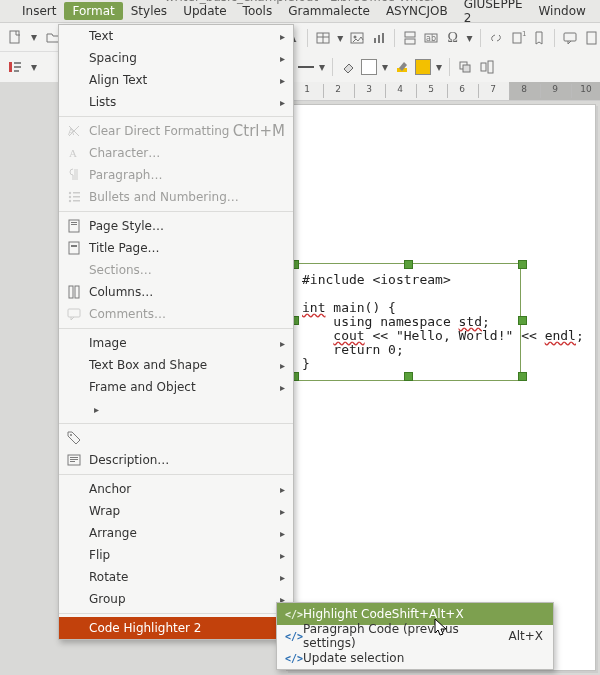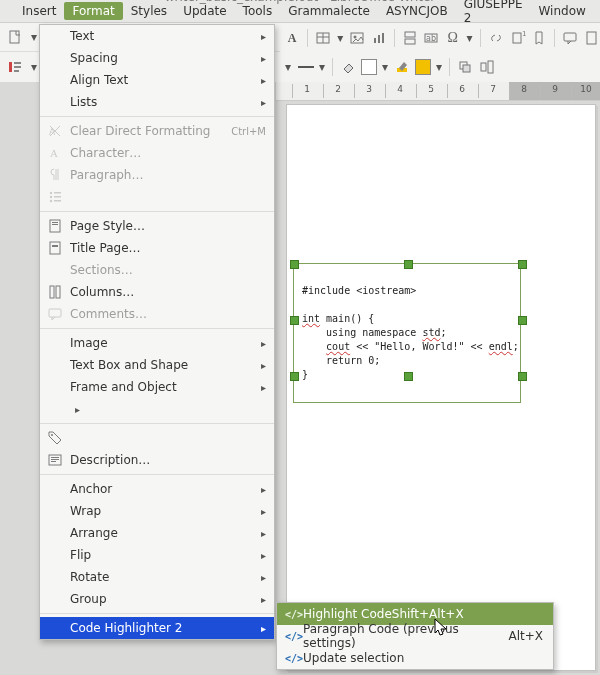--- a/index.html
+++ b/index.html
@@ -15,31 +15,31 @@
 .sep{width:1px;height:18px;background:#d0d0cf;margin:0 2px}
 .colorpatch{width:14px;height:14px;border:1px solid #8a8a88;display:inline-block;position:relative}
 .dd{width:8px;display:inline-flex;align-items:center;justify-content:center;color:#555}
 .ruler-area{position:absolute;left:0;right:0;top:82px;bottom:0;background:#d9d9d7}
 .left-gutter{position:absolute;left:0;top:82px;width:26px;bottom:0;background:#efefee;border-right:1px solid #d5d5d3}
 .gutter-icons{display:flex;flex-direction:column;align-items:center;gap:6px;margin-top:4px}
 .ruler{position:absolute;left:276px;right:0;top:82px;height:18px;background:#efefee;border-bottom:1px solid #ccc;display:flex;align-items:center;overflow:hidden;font-size:9px;color:#666}
 .ruler .tick{position:absolute;top:2px;bottom:2px;border-left:1px solid #bbb}
 .ruler .num{position:absolute;top:2px;font-size:9px;color:#555;transform:translateX(-50%)}
 .page{position:absolute;left:286px;top:104px;width:308px;height:565px;background:#fff;border:1px solid #c2c2c0;box-shadow:2px 2px 0 rgba(0,0,0,.05)}
-.codebox{position:absolute;left:6px;top:158px;width:210px;border:1px solid #7fa05a;padding:20px 8px;font-family:"DejaVu Sans Mono","Liberation Mono",monospace;font-size:10px;line-height:14px;color:#222;background:#fff}
+.codebox{position:absolute;left:6px;top:158px;width:210px;border:1px solid #7fa05a;padding:9px 8px;font-family:"DejaVu Sans Mono","Liberation Mono",monospace;font-size:13px;line-height:14px;color:#222;background:#fff}
 .handle{width:7px;height:7px;background:#5aa03b;border:1px solid #3c7a22;position:absolute}
 .err{text-decoration:underline wavy #c33;text-decoration-skip-ink:none}
-.menu{position:absolute;left:39px;top:24px;width:234px;background:#f6f6f5;border:1px solid #bdbdbb;box-shadow:2px 3px 6px rgba(0,0,0,.25)}
+.menu{position:absolute;left:58px;top:24px;width:234px;background:#f6f6f5;border:1px solid #bdbdbb;box-shadow:2px 3px 6px rgba(0,0,0,.25)}
 .menu .row{display:flex;align-items:center;height:22px;padding:0 8px 0 6px;color:#333}
 .menu .row.disabled{color:#9e9e9c}
-.menu .row.sel{background:#1d4ed8;color:#fff}
+.menu .row.sel{background:#c2410c;color:#fff}
 .menu .icon{width:18px;height:16px;display:inline-flex;align-items:center;justify-content:center;margin-right:6px;color:inherit;opacity:.85}
 .menu .row.disabled .icon{opacity:.55}
 .menu .lbl{flex:1;white-space:nowrap}
-.menu .sc{color:#9e9e9c;font-size:10px}
+.menu .sc{color:#9e9e9c;font-size:15px}
 .menu .arrow{width:10px;text-align:right;color:#555;font-size:10px}
 .menu .row.sel .arrow{color:#fff}
 .menu hr{border:none;border-top:1px solid #dcdcda;margin:3px 0}
 .submenu{position:absolute;left:276px;top:602px;width:276px;background:#f6f6f5;border:1px solid #bdbdbb;box-shadow:2px 3px 6px rgba(0,0,0,.25)}
 .submenu .row{display:flex;align-items:center;height:22px;padding:0 10px 0 8px}
 .submenu .row.sel{background:#7da04f;color:#fff}
 .codeicon{font-family:monospace;font-weight:bold;font-size:10px;color:#2b6fb3}
 .submenu .row.sel .codeicon{color:#e9f2df}
 .cursor{position:absolute;width:16px;height:22px;pointer-events:none}
 .ruler-seg-dark{position:absolute;top:0;bottom:0;background:#b8b8b6}
@@ -304,20 +304,21 @@
         <span class="icon">
           <svg width="16" height="16">
             <circle cx="4" cy="4" r="1.2" fill="#aaa"></circle>
             <rect x="7" y="3" width="7" height="1.5" fill="#aaa"></rect>
             <circle cx="4" cy="8" r="1.2" fill="#aaa"></circle>
             <rect x="7" y="7" width="7" height="1.5" fill="#aaa"></rect>
             <circle cx="4" cy="12" r="1.2" fill="#aaa"></circle>
             <rect x="7" y="11" width="7" height="1.5" fill="#aaa"></rect>
           </svg>
         </span>
+        <span class="lbl">Bullets and Numbering…</span>
       </div>
       <hr>
       <div class="row">
         <span class="icon">
           <svg width="16" height="16">
             <rect x="3" y="2" width="10" height="12" fill="none" stroke="#666"></rect>
             <rect x="5" y="4" width="6" height="1" fill="#666"></rect>
             <rect x="5" y="6" width="6" height="1" fill="#666"></rect>
           </svg>
         </span>

